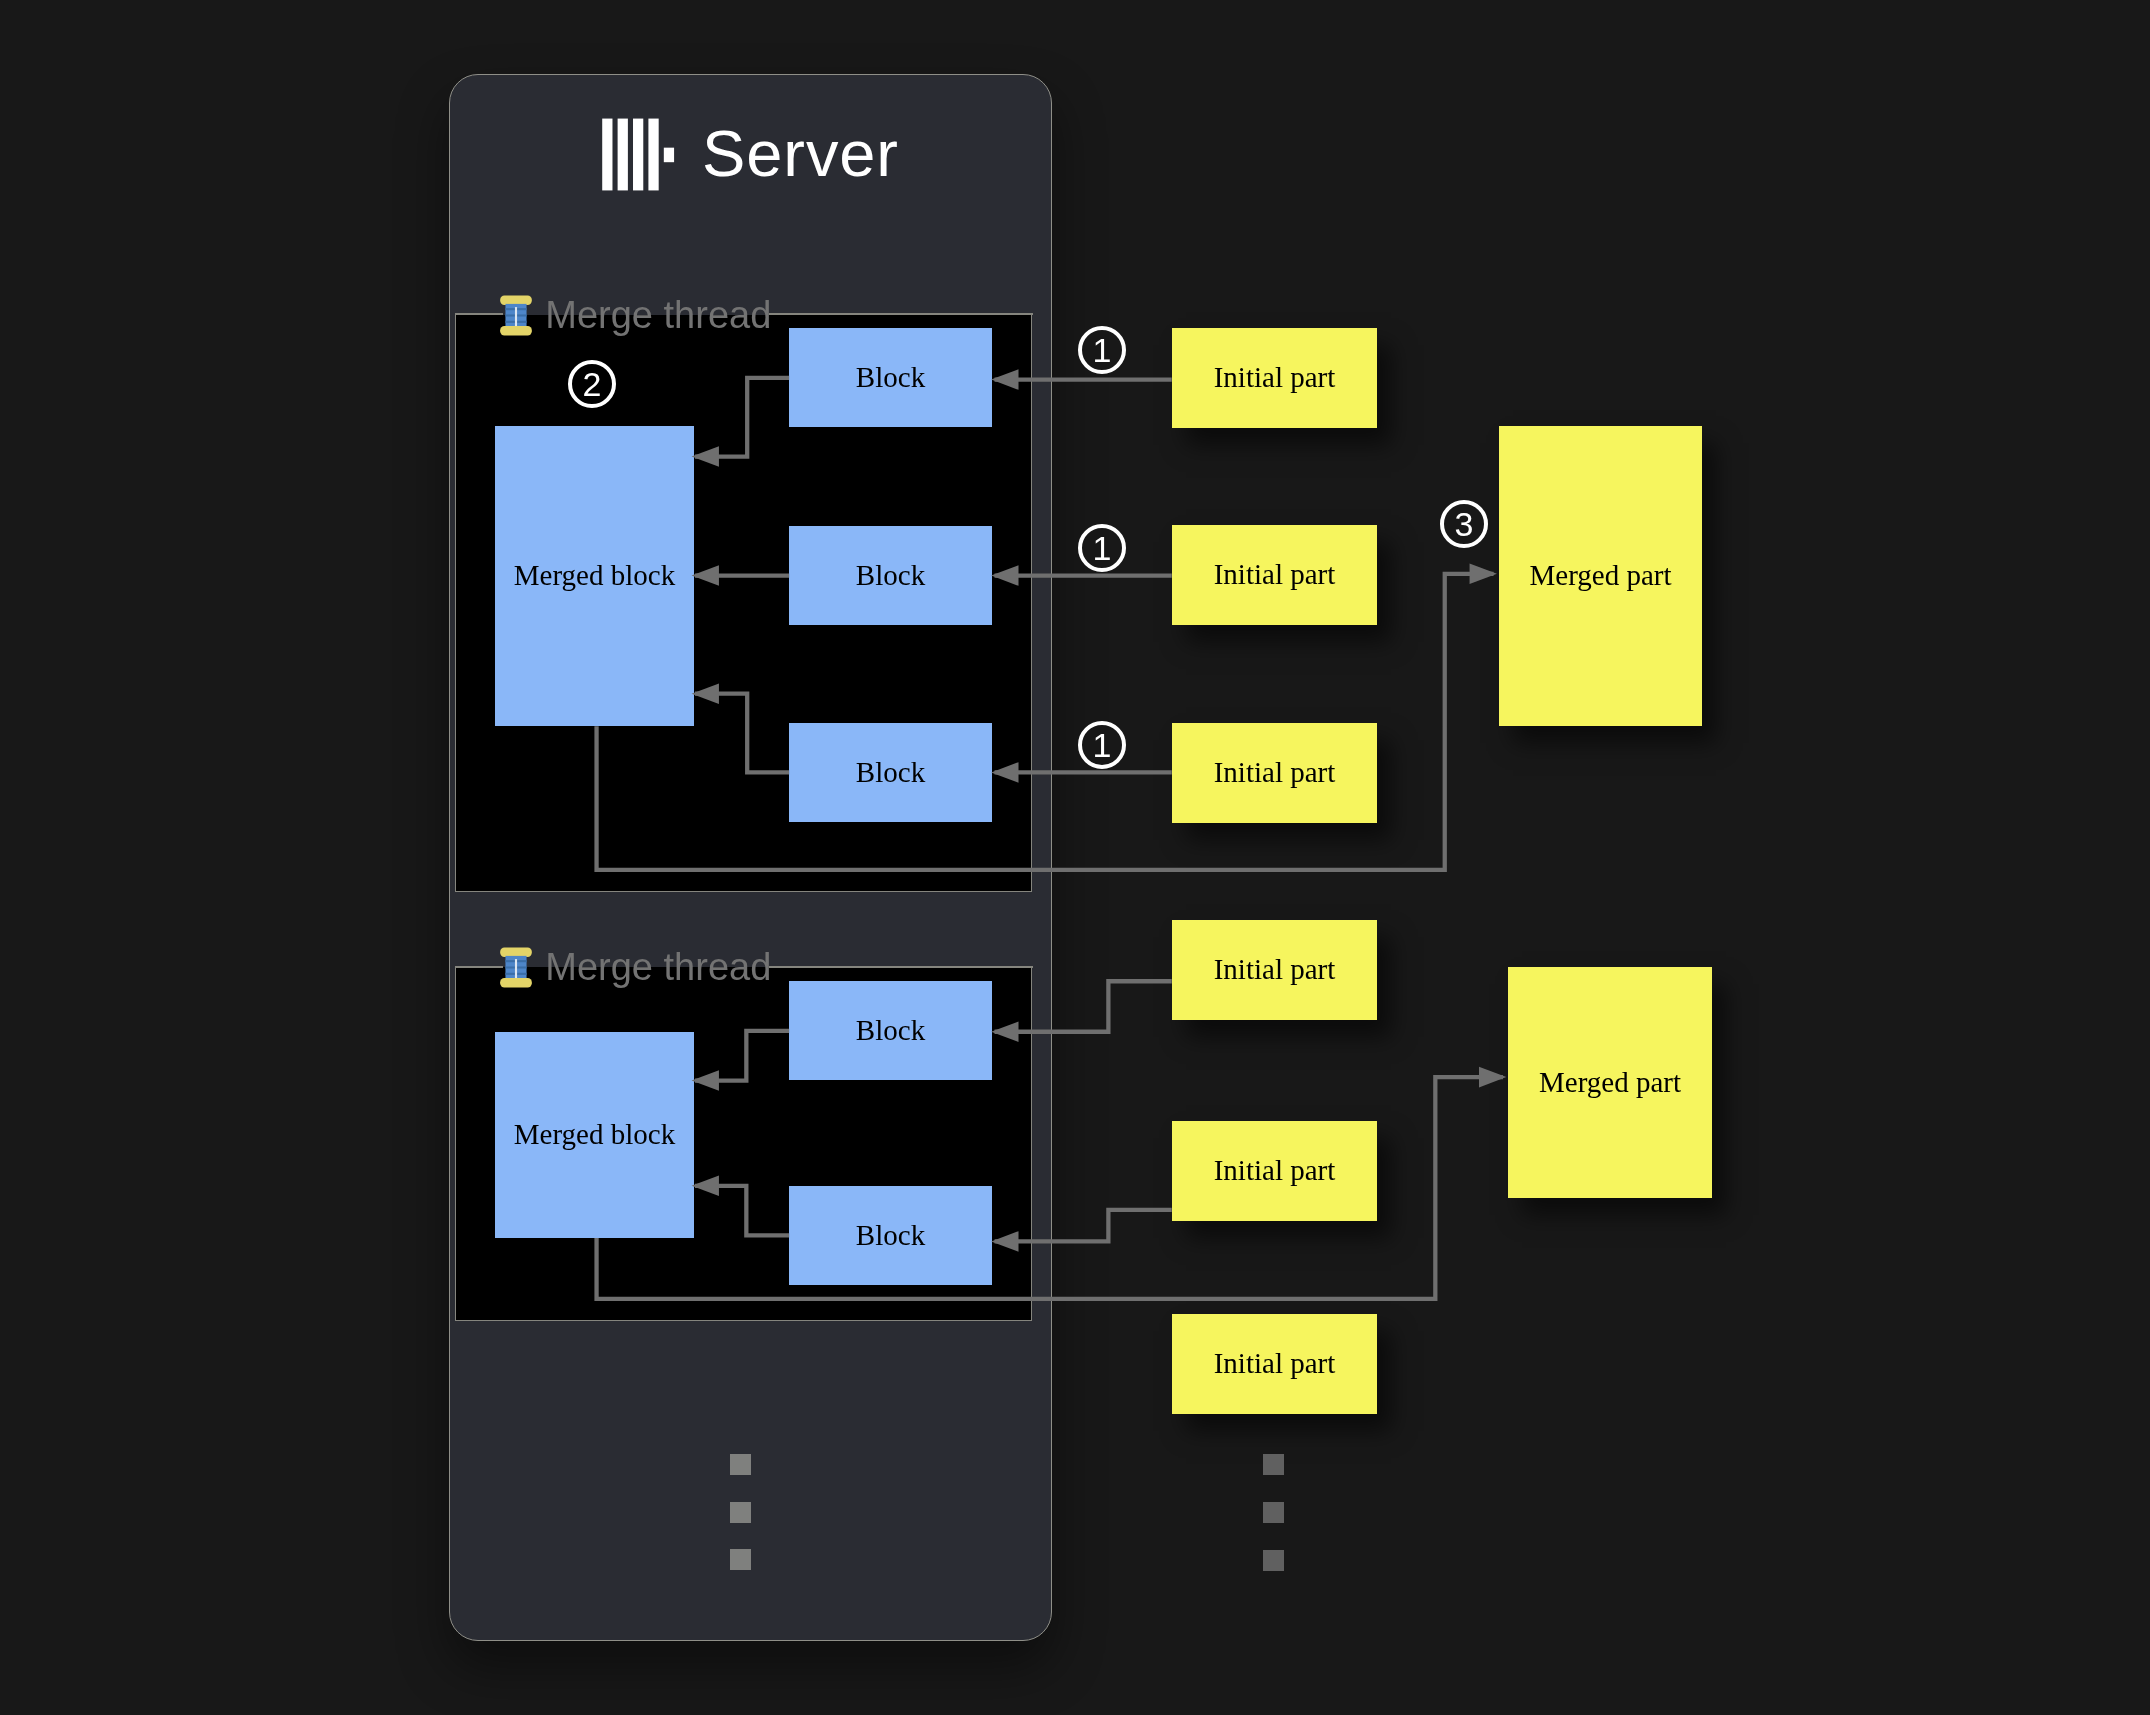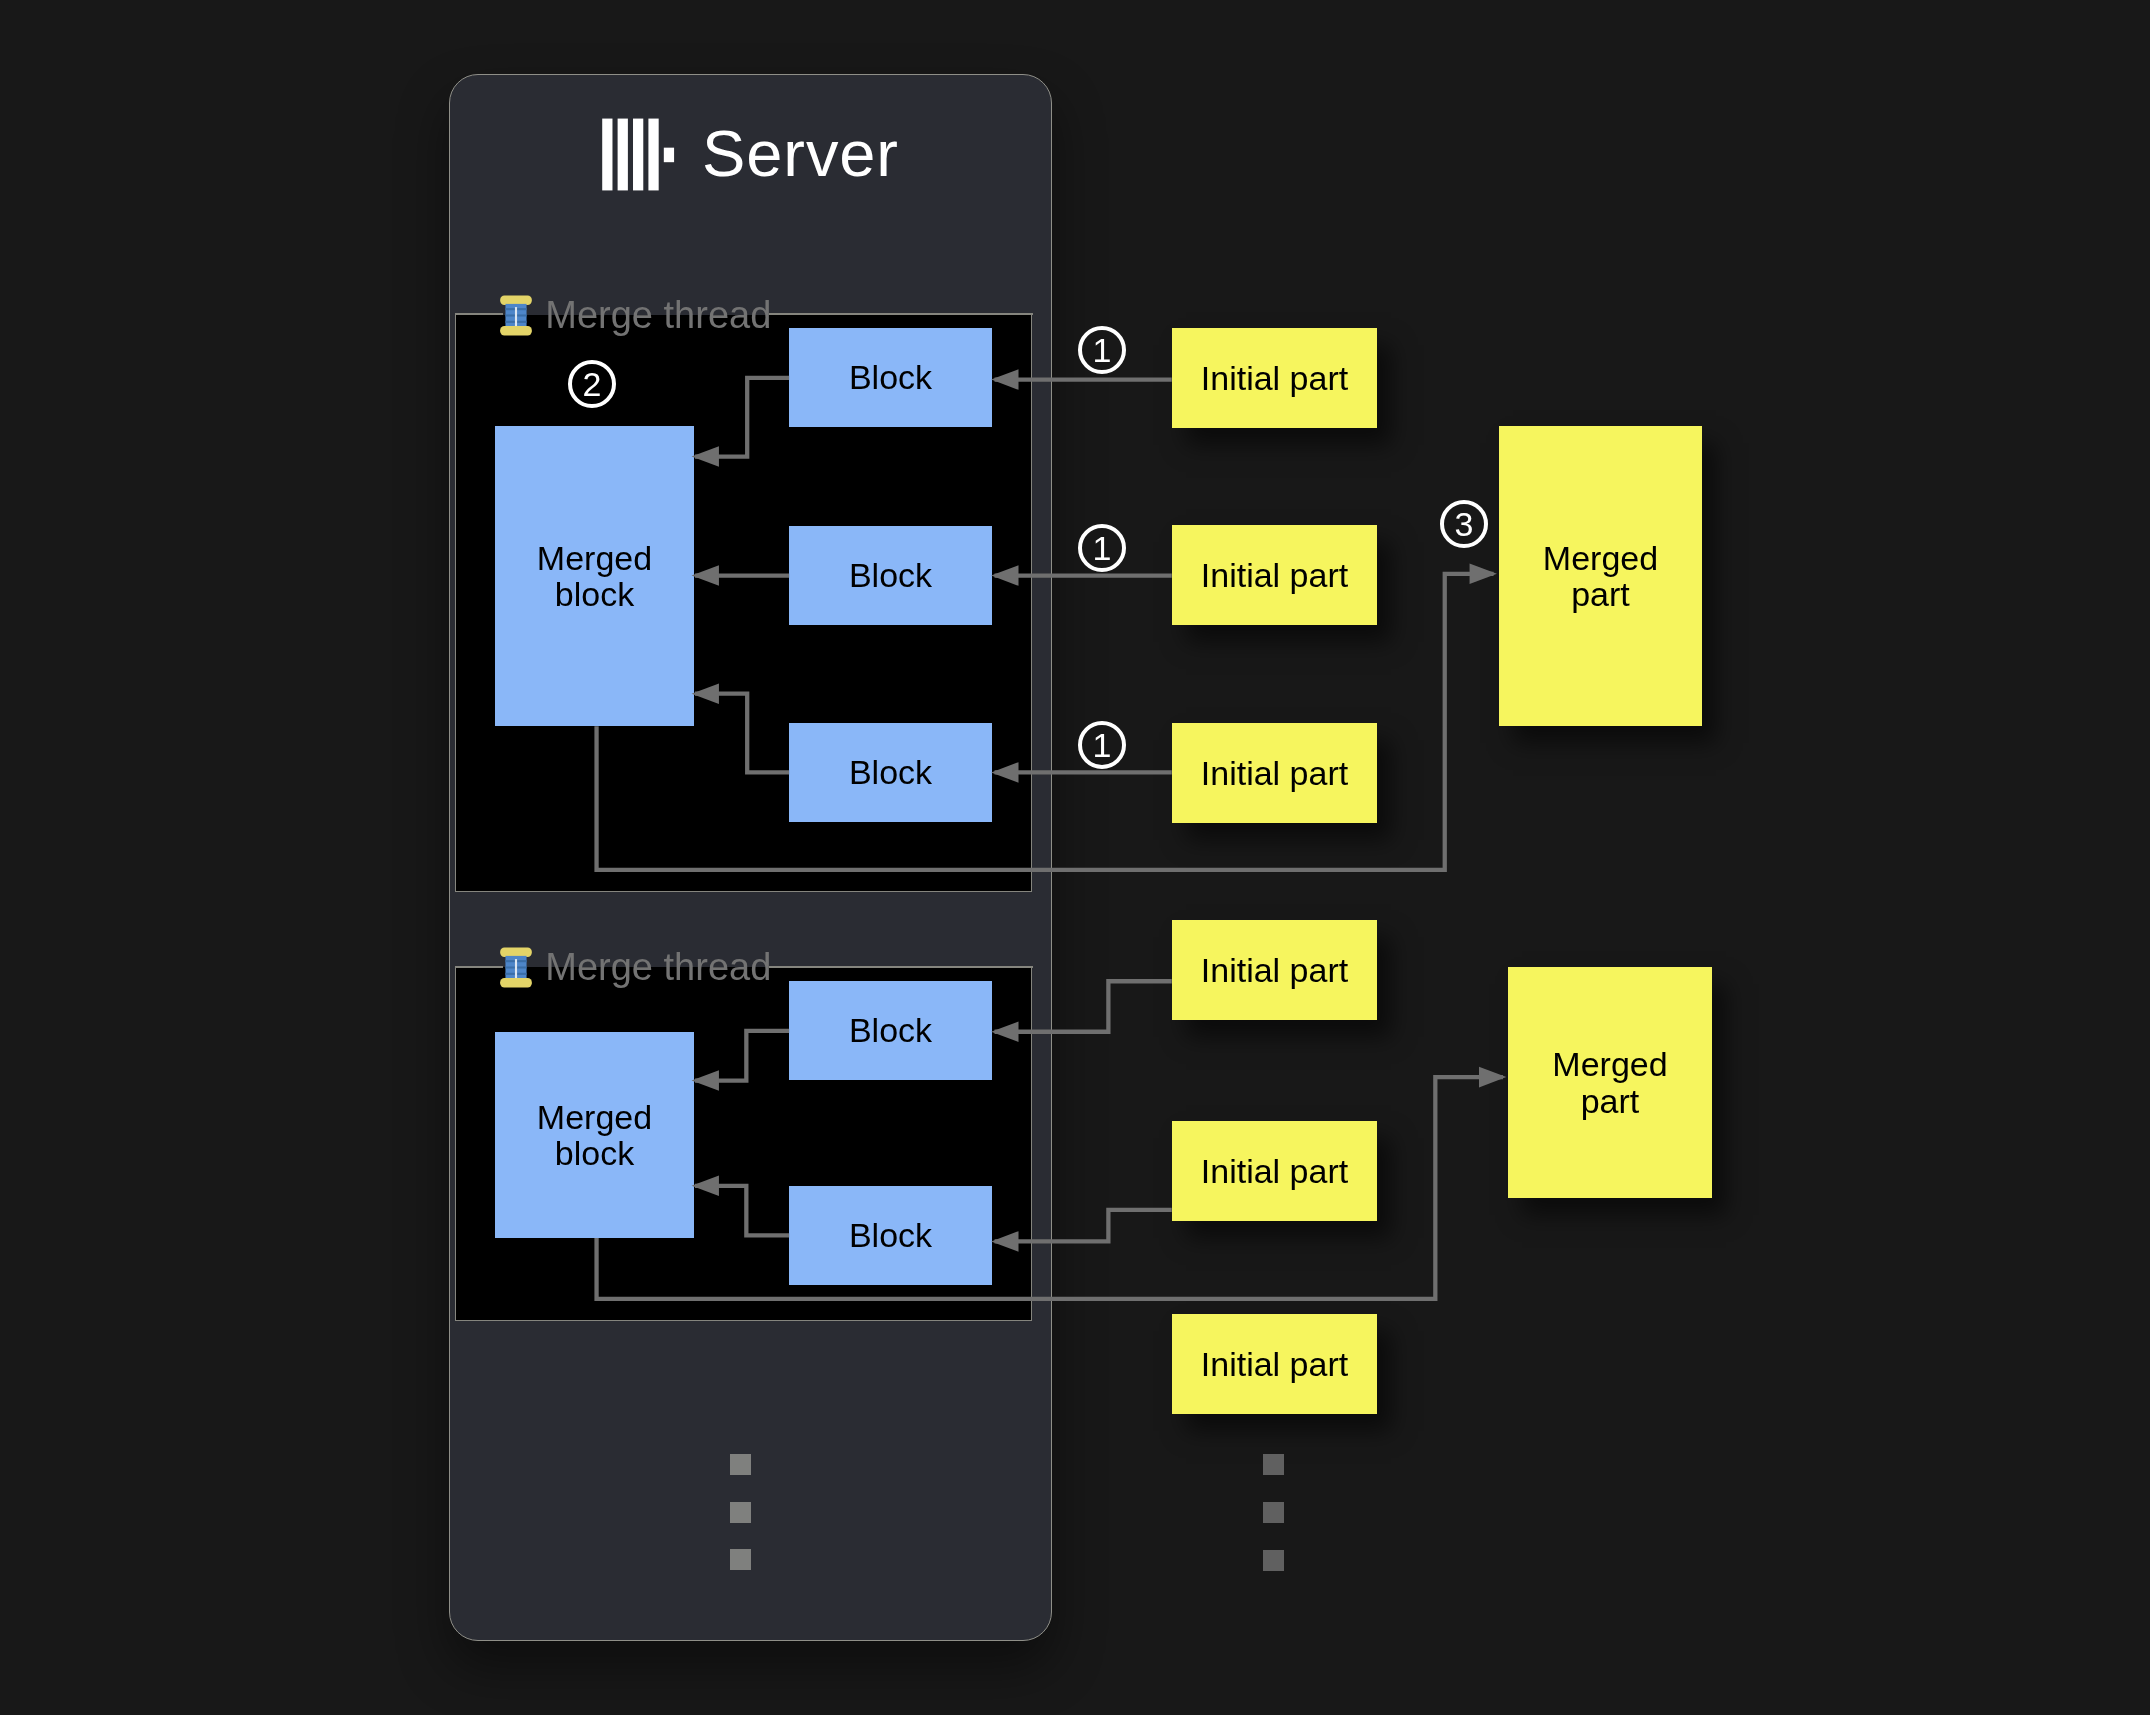--- a/index.html
+++ b/index.html
@@ -13,21 +13,21 @@
   .server-title{color:#ffffff;font-size:65px;line-height:82px;letter-spacing:0.9px;}
   .ch-logo{display:flex;align-items:center;height:77px;}
   .bb{position:absolute;left:455px;width:577px;background:#000000;border:1.7px solid #85857e;
       border-top:none;box-sizing:border-box;}
   .bb1{top:315px;height:577px;}
   .bb2{top:967px;height:354px;}
   .topseg{position:absolute;height:1.7px;background:#85857e;}
   .thread-label{position:absolute;display:flex;align-items:center;gap:10.3px;height:45px;}
   .thread-label span{color:#737373;font-size:38px;white-space:nowrap;}
   .node{position:absolute;display:flex;flex-direction:column;align-items:center;justify-content:center;
-        text-align:center;color:#000;font-size:34px;line-height:1.07;box-sizing:border-box;padding:0 15.4px;}
+        text-align:center;color:#000;font-size:29px;line-height:1.07;box-sizing:border-box;padding:0 15.4px;font-family:Liberation Serif, serif;}
   .blue{background:#8ab7f8;}
   .yellow{background:#f6f55e;box-shadow:13.7px 17px 22px rgba(0,0,0,.55);}
   .badge{position:absolute;width:48px;height:48px;border:4.3px solid #ffffff;border-radius:50%;
          color:#ffffff;font-size:34px;display:flex;align-items:center;justify-content:center;
          box-sizing:border-box;z-index:70;}
   .dot{position:absolute;width:20.5px;height:20.5px;}
   .dot.l{background:#7f807e;}
   .dot.r{background:#606060;}
   .wires{position:absolute;left:0;top:0;z-index:50;pointer-events:none;}
 </style>

